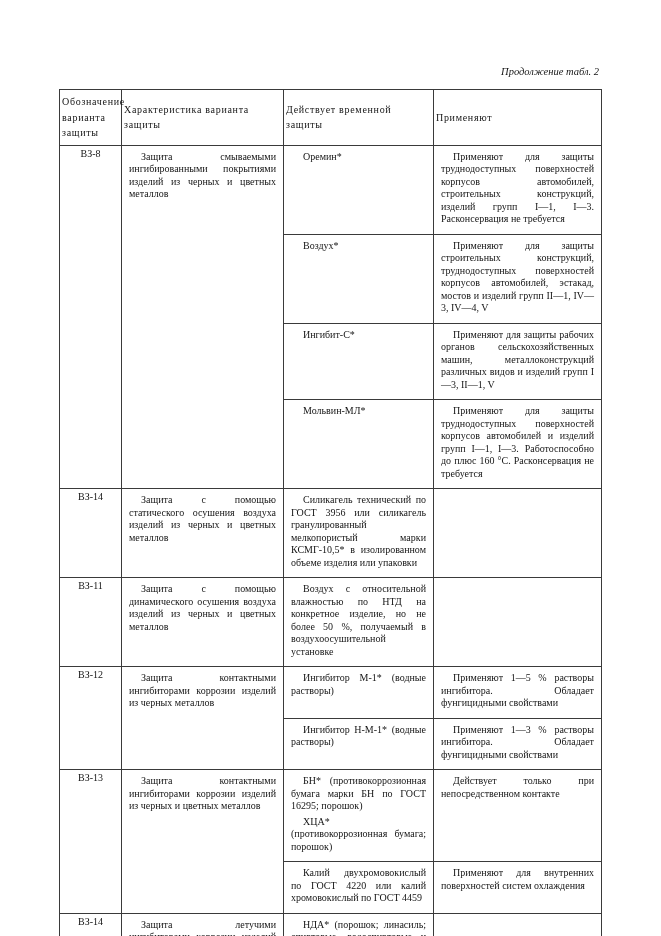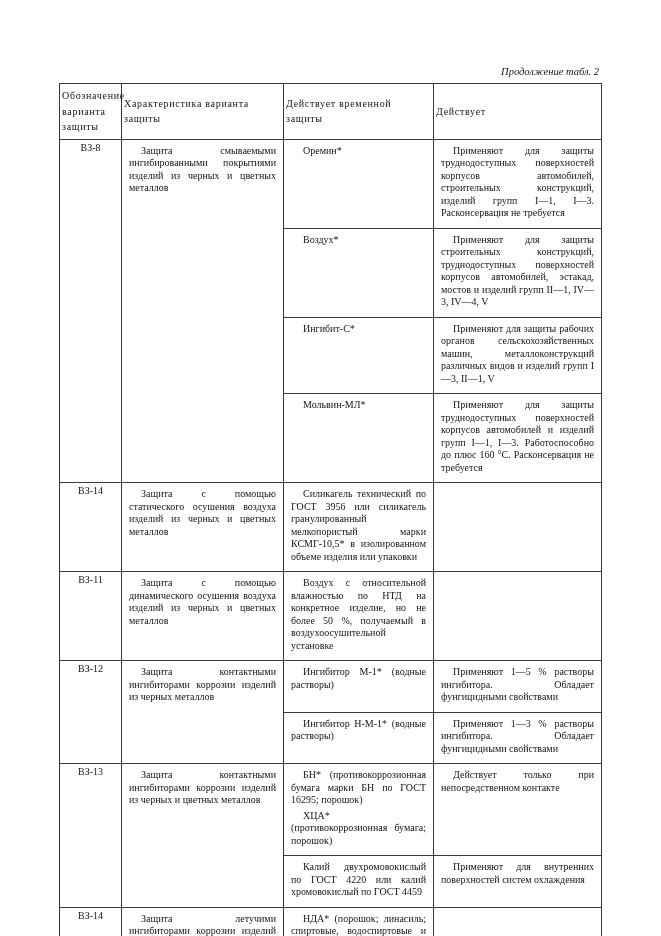--- a/index.html
+++ b/index.html
@@ -21,21 +21,21 @@
     font-weight: bold;
     font-size: 11.5px;
     letter-spacing: 0.3px;
     margin-bottom: 16px;
     padding-right: 1px;
   }
   .continuation {
     text-align: right;
     font-style: italic;
     font-size: 10.5px;
-    margin-bottom: 6px;
+    margin-bottom: 12px;
     padding-right: 2px;
   }
   table.gost {
     border-collapse: collapse;
     width: 542px;
     table-layout: fixed;
   }
   .gost th, .gost td {
     border: 1px solid #3a3a3a;
     vertical-align: top;
@@ -76,21 +76,21 @@
         <col style="width:62px">
         <col style="width:162px">
         <col style="width:150px">
         <col style="width:168px">
       </colgroup>
       <thead>
         <tr>
           <th>Обозначение варианта защиты</th>
           <th>Характеристика варианта защиты</th>
           <th>Действует временной защиты</th>
-          <th>Действует</th>
+          <th>Применяют</th>
         </tr>
       </thead>
       <tbody>
           <tr>
             <td rowspan="4" class="cell-designation">ВЗ-8</td>
             <td rowspan="4" class="cell-characteristic">
               <p>Защита смываемыми ингибированными покрытиями изделий из черных и цветных металлов</p>
             </td>
             <td class="cell-means">
               <p>Оремин*</p>

